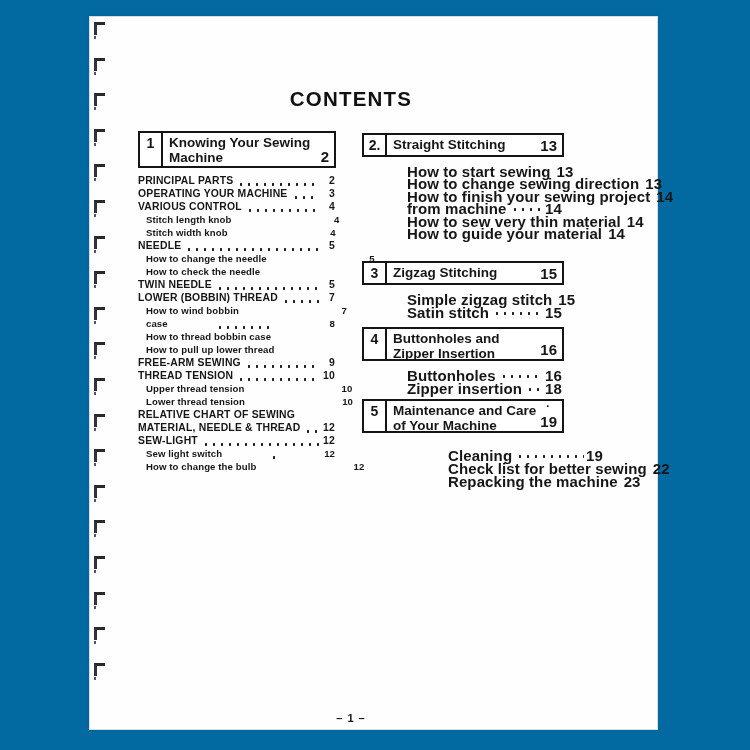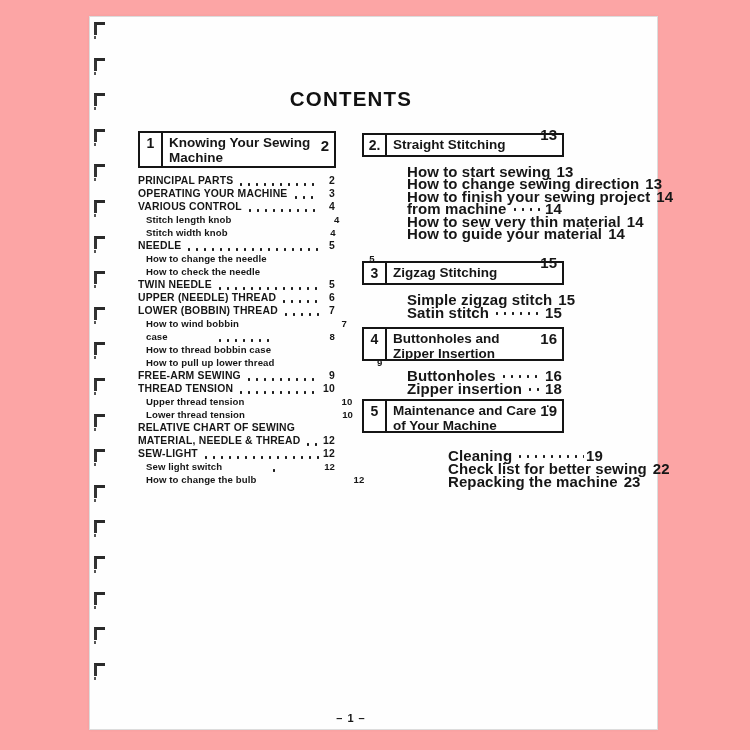--- a/index.html
+++ b/index.html
@@ -1,37 +1,37 @@
 <!DOCTYPE html>
 <html><head>
 <meta charset="utf-8">
 <style>
   * { margin:0; padding:0; box-sizing:border-box; }
   html,body { width:750px; height:750px; background:#ffffff;
     font-family:"Liberation Sans", sans-serif; color:#161616; }
-  .canvas { position:relative; width:750px; height:750px; background:#fca5a5; overflow:hidden; }
+  .canvas { position:relative; width:750px; height:750px; background:#0369a1; overflow:hidden; }
 
   
   .page { position:absolute; left:89px; top:16px; width:569px; height:714px;
     background:#fefefe; border:1px solid #dcdcdc; box-shadow:0 0 3px rgba(0,0,0,.05); }
 
   
   .binding { position:absolute; left:4px; top:5px; width:16px; height:665px; }
   .bmark { position:absolute; left:0; width:11px; height:13px;
     border-top:3px solid #2a2a2a; border-left:3px solid #333; }
   .bmark::after { content:''; position:absolute; left:-3px; top:11px; width:2px; height:3px; background:#555; }
 
   .contents-title { position:absolute; top:70px; left:48px; width:426px; text-align:center;
     font-size:20.5px; font-weight:700; letter-spacing:1.2px; color:#111; }
 
   
   .section-box { position:absolute; display:flex; border:2px solid #151515; background:#fff; }
   .sec-num { flex:0 0 23px; border-right:2px solid #151515; font-size:14px; font-weight:700;
     display:flex; justify-content:center; padding-top:2px; }
-  .sec-body { flex:1; display:flex; padding:2px 5px 13px 6px; position:relative; }
+  .sec-body { flex:1; display:flex; padding:2px 5px 2px 6px; position:relative; }
   .sec-title { flex:1; font-size:13.5px; font-weight:700; line-height:15px; white-space:pre-line; }
   .sec-page { font-size:15px; font-weight:700; align-self:flex-end; line-height:15px; }
   .stray-dot { position:absolute; top:-1px; right:12px; font-size:11px; font-weight:700; }
 
   .box1 { left:48px;  top:114px; width:198px; height:37px; }
   .box2 { left:272px; top:116px; width:202px; height:24px; }
   .box3 { left:272px; top:244px; width:202px; height:24px; }
   .box4 { left:272px; top:310px; width:202px; height:34px; }
   .box5 { left:272px; top:382px; width:202px; height:34px; }
 
@@ -145,25 +145,20 @@
           <span class="toc-dots"></span>
           <span class="toc-page">5</span>
         </div>
 
         <div class="toc-row">
           <span class="toc-label">TWIN NEEDLE</span>
           <span class="toc-dots"></span>
           <span class="toc-page">5</span>
         </div>
 
-        <div class="toc-row">
-          <span class="toc-label">UPPER (NEEDLE) THREAD</span>
-          <span class="toc-dots"></span>
-          <span class="toc-page">6</span>
-        </div>
 
         <div class="toc-row">
           <span class="toc-label">LOWER (BOBBIN) THREAD</span>
           <span class="toc-dots"></span>
           <span class="toc-page">7</span>
         </div>
 
         <div class="toc-row sub">
           <span class="toc-label">How to wind bobbin</span>
           <span class="toc-dots"></span>

